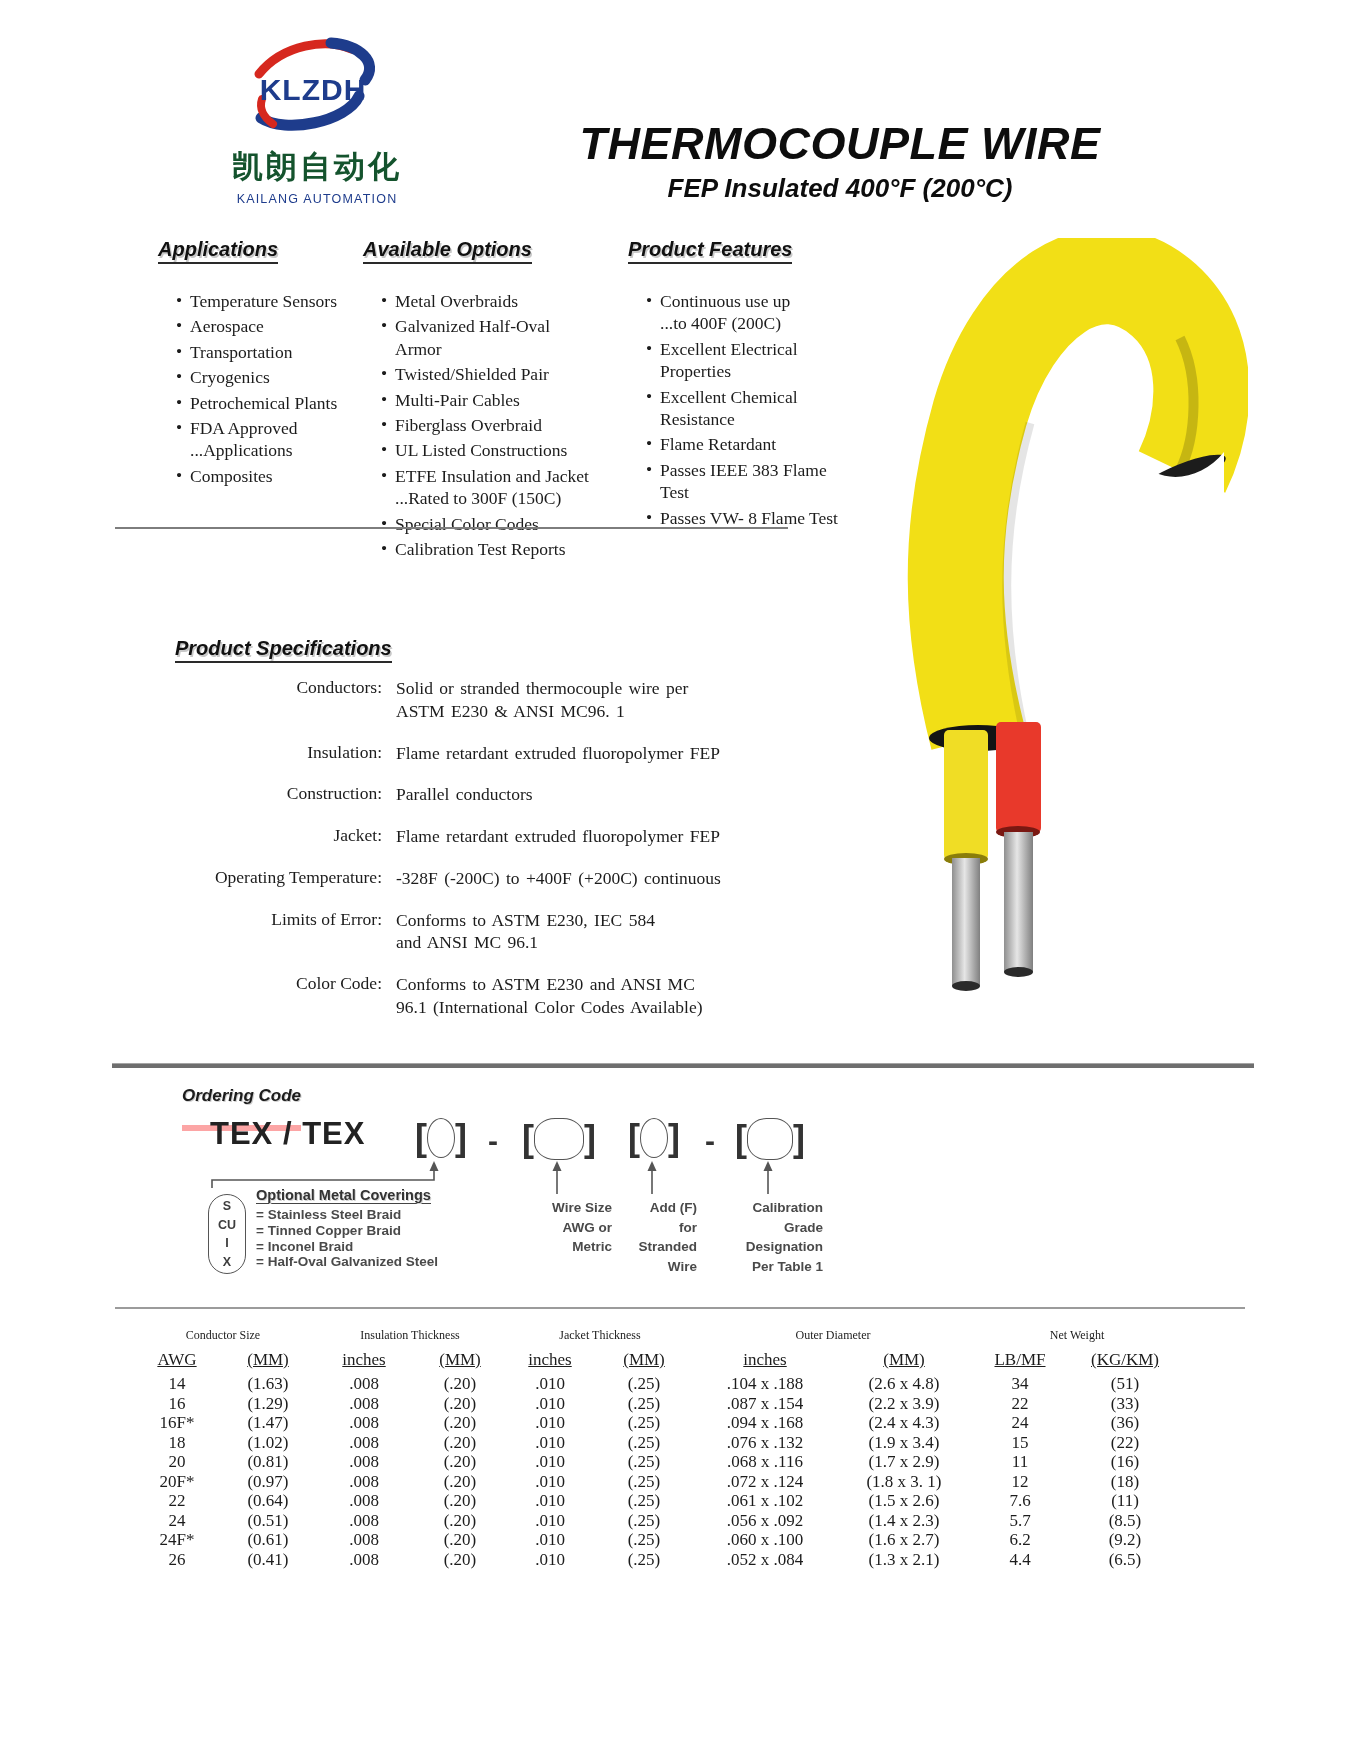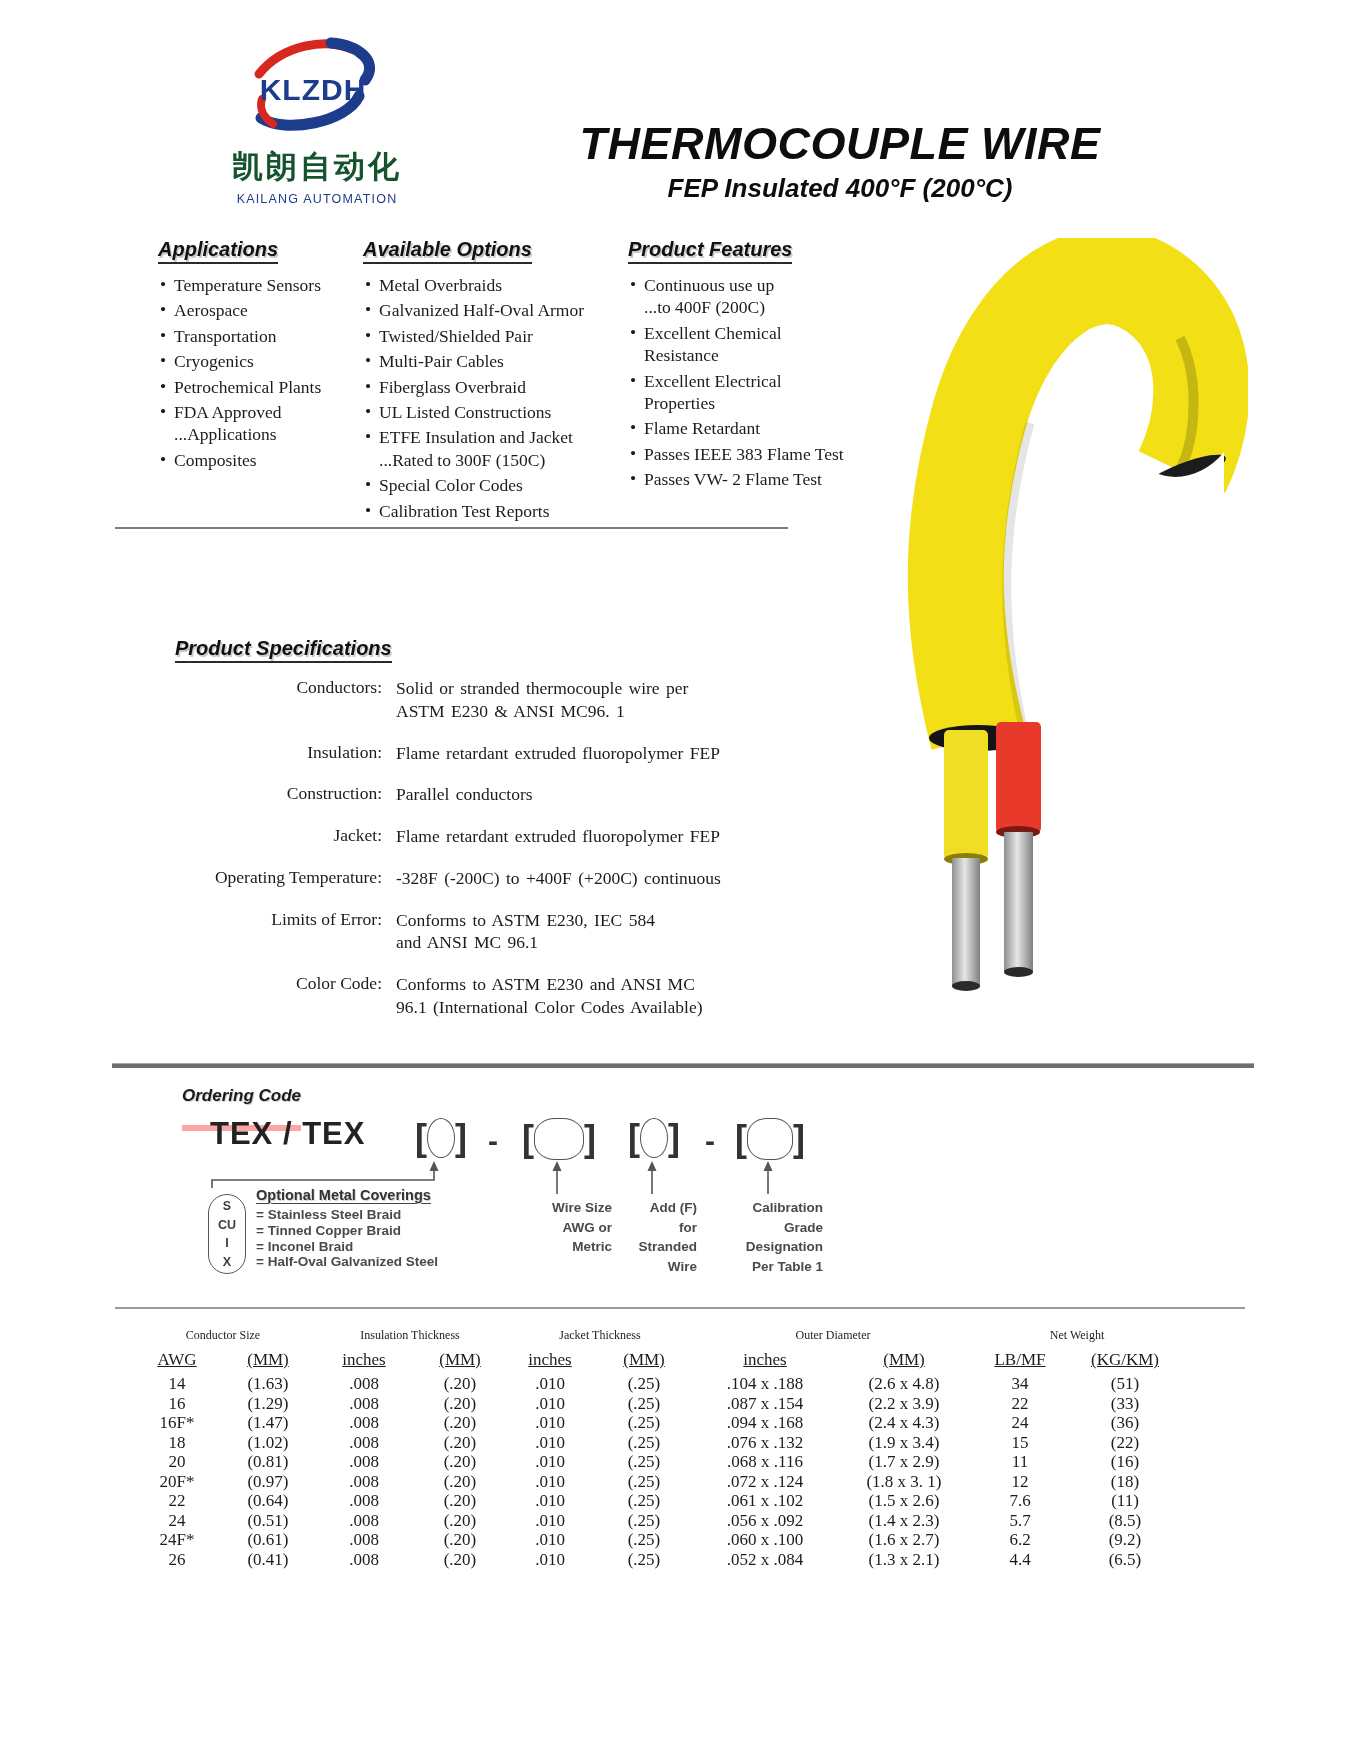--- a/index.html
+++ b/index.html
@@ -20,21 +20,21 @@
   .title-sub  { font-size:26px; margin-top:3px; }
 
   
   .col { position:absolute; top:238px; }
   .col1 { left:158px; width:208px; }
   .col2 { left:363px; width:252px; }
   .col3 { left:628px; width:238px; }
   .sec-heading { font-family:"Liberation Sans",sans-serif; font-style:italic; font-weight:bold;
                  font-size:20px; color:#111; display:inline-block; border-bottom:2.5px solid #2a2a2a;
                  padding-bottom:1px; margin-bottom:10px; text-shadow:1.5px 1.5px 0 #c9c9c9; }
-  .bullets { list-style:none; margin:0; padding:0; font-size:17.5px; }
+  .bullets { list-style:none; margin:16px; padding:0; font-size:17.5px; }
   .bullets li { position:relative; padding-left:16px; margin-bottom:3px;
                 white-space:pre-line; line-height:1.28; }
   .bullets li::before { content:"•"; position:absolute; left:2px; top:-1px; }
 
   
   .rule1 { position:absolute; left:115px; top:527px; width:673px; height:2px; background:#7d7d7d; }
   .rule-thick { position:absolute; left:112px; top:1063px; width:1142px; height:4px;
                 background:#6e6e6e; border-top:1px solid #a5a5a5; }
   .rule2 { position:absolute; left:115px; top:1307px; width:1130px; height:2px; background:#9b9b9b; }
 
@@ -139,27 +139,27 @@
 ...Rated to 300F (150C)</li>
         <li>Special Color Codes</li>
         <li>Calibration Test Reports</li>
       </ul>
   </div>
   <div class="col col3">
     <div class="sec-heading">Product Features</div>
     <ul class="bullets">
         <li>Continuous use up
 ...to 400F (200C)</li>
+        <li>Excellent Electrical
+Properties</li>
         <li>Excellent Chemical
 Resistance</li>
-        <li>Excellent Electrical
-Properties</li>
         <li>Flame Retardant</li>
         <li>Passes IEEE 383 Flame Test</li>
-        <li>Passes VW- 2 Flame Test</li>
+        <li>Passes VW- 8 Flame Test</li>
       </ul>
   </div>
 
   <svg style="position:absolute; left:828px; top:238px;" width="420" height="770" viewBox="0 0 420 770">
     <defs>
       <linearGradient id="metalGrad" x1="0" y1="0" x2="1" y2="0">
         <stop offset="0" stop-color="#8f8f8f"></stop>
         <stop offset="0.45" stop-color="#e6e6e6"></stop>
         <stop offset="1" stop-color="#7f7f7f"></stop>
       </linearGradient>

